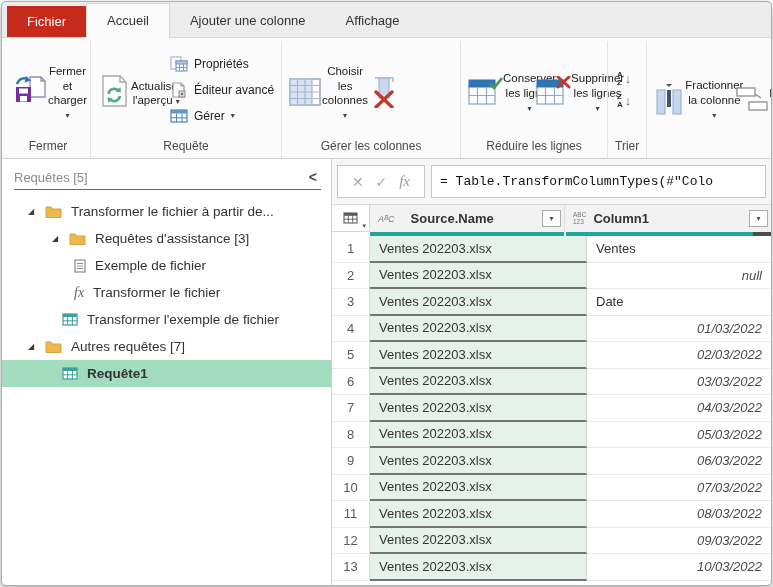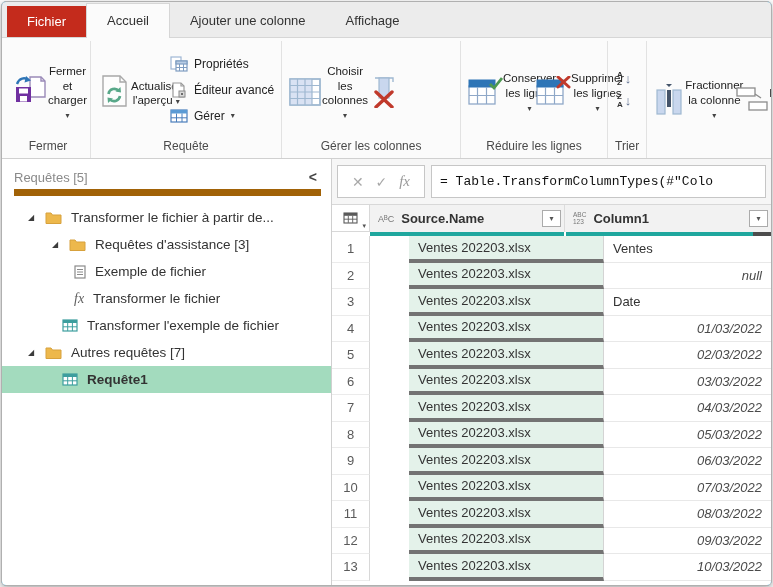--- a/index.html
+++ b/index.html
@@ -27,21 +27,21 @@
   .smallstack { display:flex; flex-direction:column; justify-content:center; gap:4px; padding:2px 4px; }
   .smallbtn { display:flex; align-items:center; gap:6px; font-size:12px; color:#222; height:22px; white-space:nowrap; }
   .sorticons { display:flex; flex-direction:column; justify-content:center; gap:6px; padding:0 6px; }
   .sortbtn { display:flex; align-items:center; gap:2px; }
   .sletters { display:flex; flex-direction:column; line-height:1; }
   .sletters span { font-size:8px; font-weight:bold; color:#333; }
   .sarrow { font-size:13px; color:#5a6b8c; }
   
   .content { display:flex; height:427px; }
   .sidebar { width:330px; border-right:1px solid #d0d0d0; padding-top:10px; position:relative; background:#fff; flex:none; }
-  .sb-head { display:flex; align-items:center; justify-content:space-between; margin:0 10px 0 12px; padding-bottom:4px; border-bottom:7px solid #a16207; }
+  .sb-head { display:flex; align-items:center; justify-content:space-between; margin:0 10px 0 12px; padding-bottom:4px; border-bottom:1px solid #a16207; }
   .sb-title { font-size:13px; color:#8a8a8a; }
   .sb-collapse { font-size:14px; font-weight:bold; color:#444; padding:0 4px; }
   .tree { margin-top:8px; }
   .titem { height:27px; display:flex; align-items:center; font-size:13.5px; color:#333; white-space:nowrap; overflow:hidden; }
   .titem .tri { width:10px; font-size:8px; color:#3c3c3c; margin-right:7px; }
   .titem.sel { background:#a3dbbe;font-weight:bold; }
   .ind1 { padding-left:26px; }
   .ind2 { padding-left:50px; }
   .ind2b { padding-left:60px; }
   .ind3 { padding-left:72px; }
@@ -56,34 +56,34 @@
   .finput { flex:1; height:33px; background:#fff; border:1px solid #c6c6c6; font-family:"Liberation Mono", monospace; font-size:13px; color:#111; line-height:31px; padding-left:8px; white-space:nowrap; overflow:hidden; }
   
   .grid { flex:1; overflow:hidden; display:flex; flex-direction:column; }
   .ghead { display:flex; height:27px; background:#f2f2f2; }
   .gcorner { width:38px; flex:none; background:#fff; border-right:1px solid #d8d8d8; border-bottom:1px solid #d8d8d8; display:flex; align-items:center; justify-content:center; position:relative; }
   .gcorner .ccaret { position:absolute; right:3px; bottom:1px; font-size:7px; color:#555; }
   .ghcell { display:flex; align-items:center; border-right:1px solid #dcdcdc; padding:0 3px 0 8px; }
   .ghcell .hname { font-size:13px; font-weight:bold; color:#333; flex:1; overflow:hidden; white-space:nowrap; }
   .col-src { width:195px; flex:none; }
   .col-val { flex:1; min-width:0; }
-  .typeicon { font-size:9px; color:#777; margin-right:7px; letter-spacing:0; }
+  .typeicon { font-size:9px; color:#777; margin-right:16px; letter-spacing:0;font-style:italic; }
   .typeicon2 { display:flex; flex-direction:column; line-height:1; margin-right:7px; }
   .typeicon2 span { font-size:6.5px; color:#777; }
   .filterbtn { width:19px; height:17px; background:#fff; border:1px solid #ababab; display:flex; align-items:center; justify-content:center; flex:none; }
   .filterbtn span { font-size:8px; color:#555; }
   .qbar { display:flex; height:4px; background:#fff; }
   .qb-gap { width:38px; flex:none; }
   .qb-src { width:194px; flex:none; background:#1fa79e; margin-right:2px; }
   .qb-val { flex:1; background:#1fa79e; position:relative; }
   .qb-val::after { content:""; position:absolute; right:0; top:0; width:18px; height:4px; background:#4d4d4d; }
   .trow { display:flex; height:26.5px; }
   .rownum { width:38px; flex:none; font-size:13px; color:#5a5a5a; display:flex; align-items:center; justify-content:center; border-right:1px solid #d8d8d8; border-bottom:1px solid #ebebeb; background:#fff; }
   .cell { font-size:13px; color:#333; display:flex; align-items:center; padding:0 9px; overflow:hidden; white-space:nowrap; }
-  .cell.src { width:195px; flex:none; background:#e4f2ea; border-right:1px solid #d4d4d4; border-bottom:4px solid #737373;margin-left:39px; }
+  .cell.src { width:217px; flex:none; background:#e4f2ea; border-right:1px solid #d4d4d4; border-bottom:2px solid #737373; }
   .cell.val { flex:1; min-width:0; border-bottom:1px solid #e8e8e8; }
   .cell.val[data-align="right"] { justify-content:flex-end; font-style:italic; color:#4a4a4a; }
   svg { display:block; }
 </style>
 </head>
 <body>
 
 <div class="window">
 
   <div class="tabbar">

